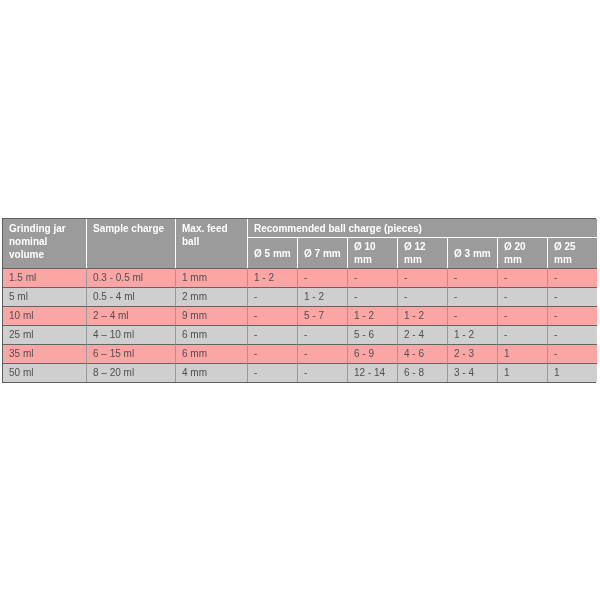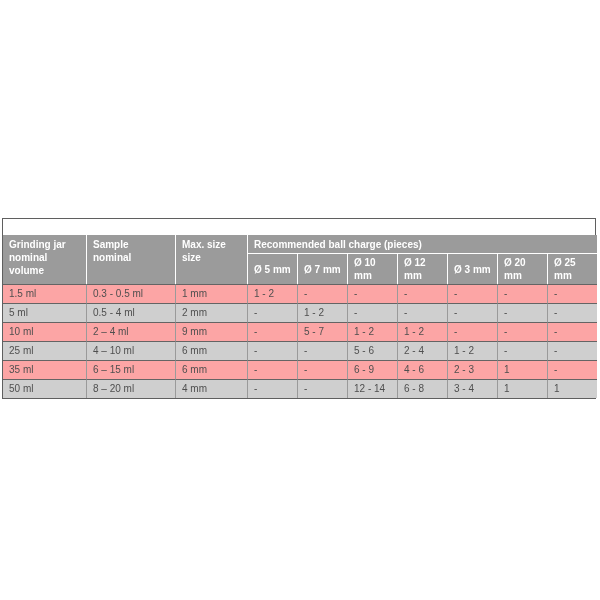--- a/index.html
+++ b/index.html
@@ -25,21 +25,20 @@
     border: 1px solid #5f5f5f;
     box-sizing: border-box;
   }
   table {
     border-collapse: separate;
     border-spacing: 0;
     width: 100%;
     table-layout: fixed;
     font-size: 10px;
     color: #4f4f4f;
-    margin-top: 16px;
   }
   th {
     background: #9b9b9b;
     color: #ffffff;
     font-weight: bold;
     text-align: left;
     padding: 3px 6px 2px 6px;
     border-right: 1px solid #ffffff;
     vertical-align: top;
     line-height: 13px;
@@ -80,22 +79,22 @@
           <col style="width:50px">
           <col style="width:50px">
           <col style="width:50px">
           <col style="width:50px">
           <col style="width:50px">
           <col style="width:49px">
       </colgroup>
       <thead>
         <tr class="group-row">
           <th rowspan="2">Grinding jar nominal volume</th>
-          <th rowspan="2">Sample nominal</th>
-          <th rowspan="2">Max. size size</th>
+          <th rowspan="2">Sample charge</th>
+          <th rowspan="2">Max. feed ball</th>
           <th colspan="7" class="group-header">Recommended ball charge (pieces)</th>
         </tr>
         <tr class="size-row">
           <th>Ø 5 mm</th>
           <th>Ø 7 mm</th>
           <th>Ø 10 mm</th>
           <th>Ø 12 mm</th>
           <th>Ø 3 mm</th>
           <th>Ø 20 mm</th>
           <th>Ø 25 mm</th>

